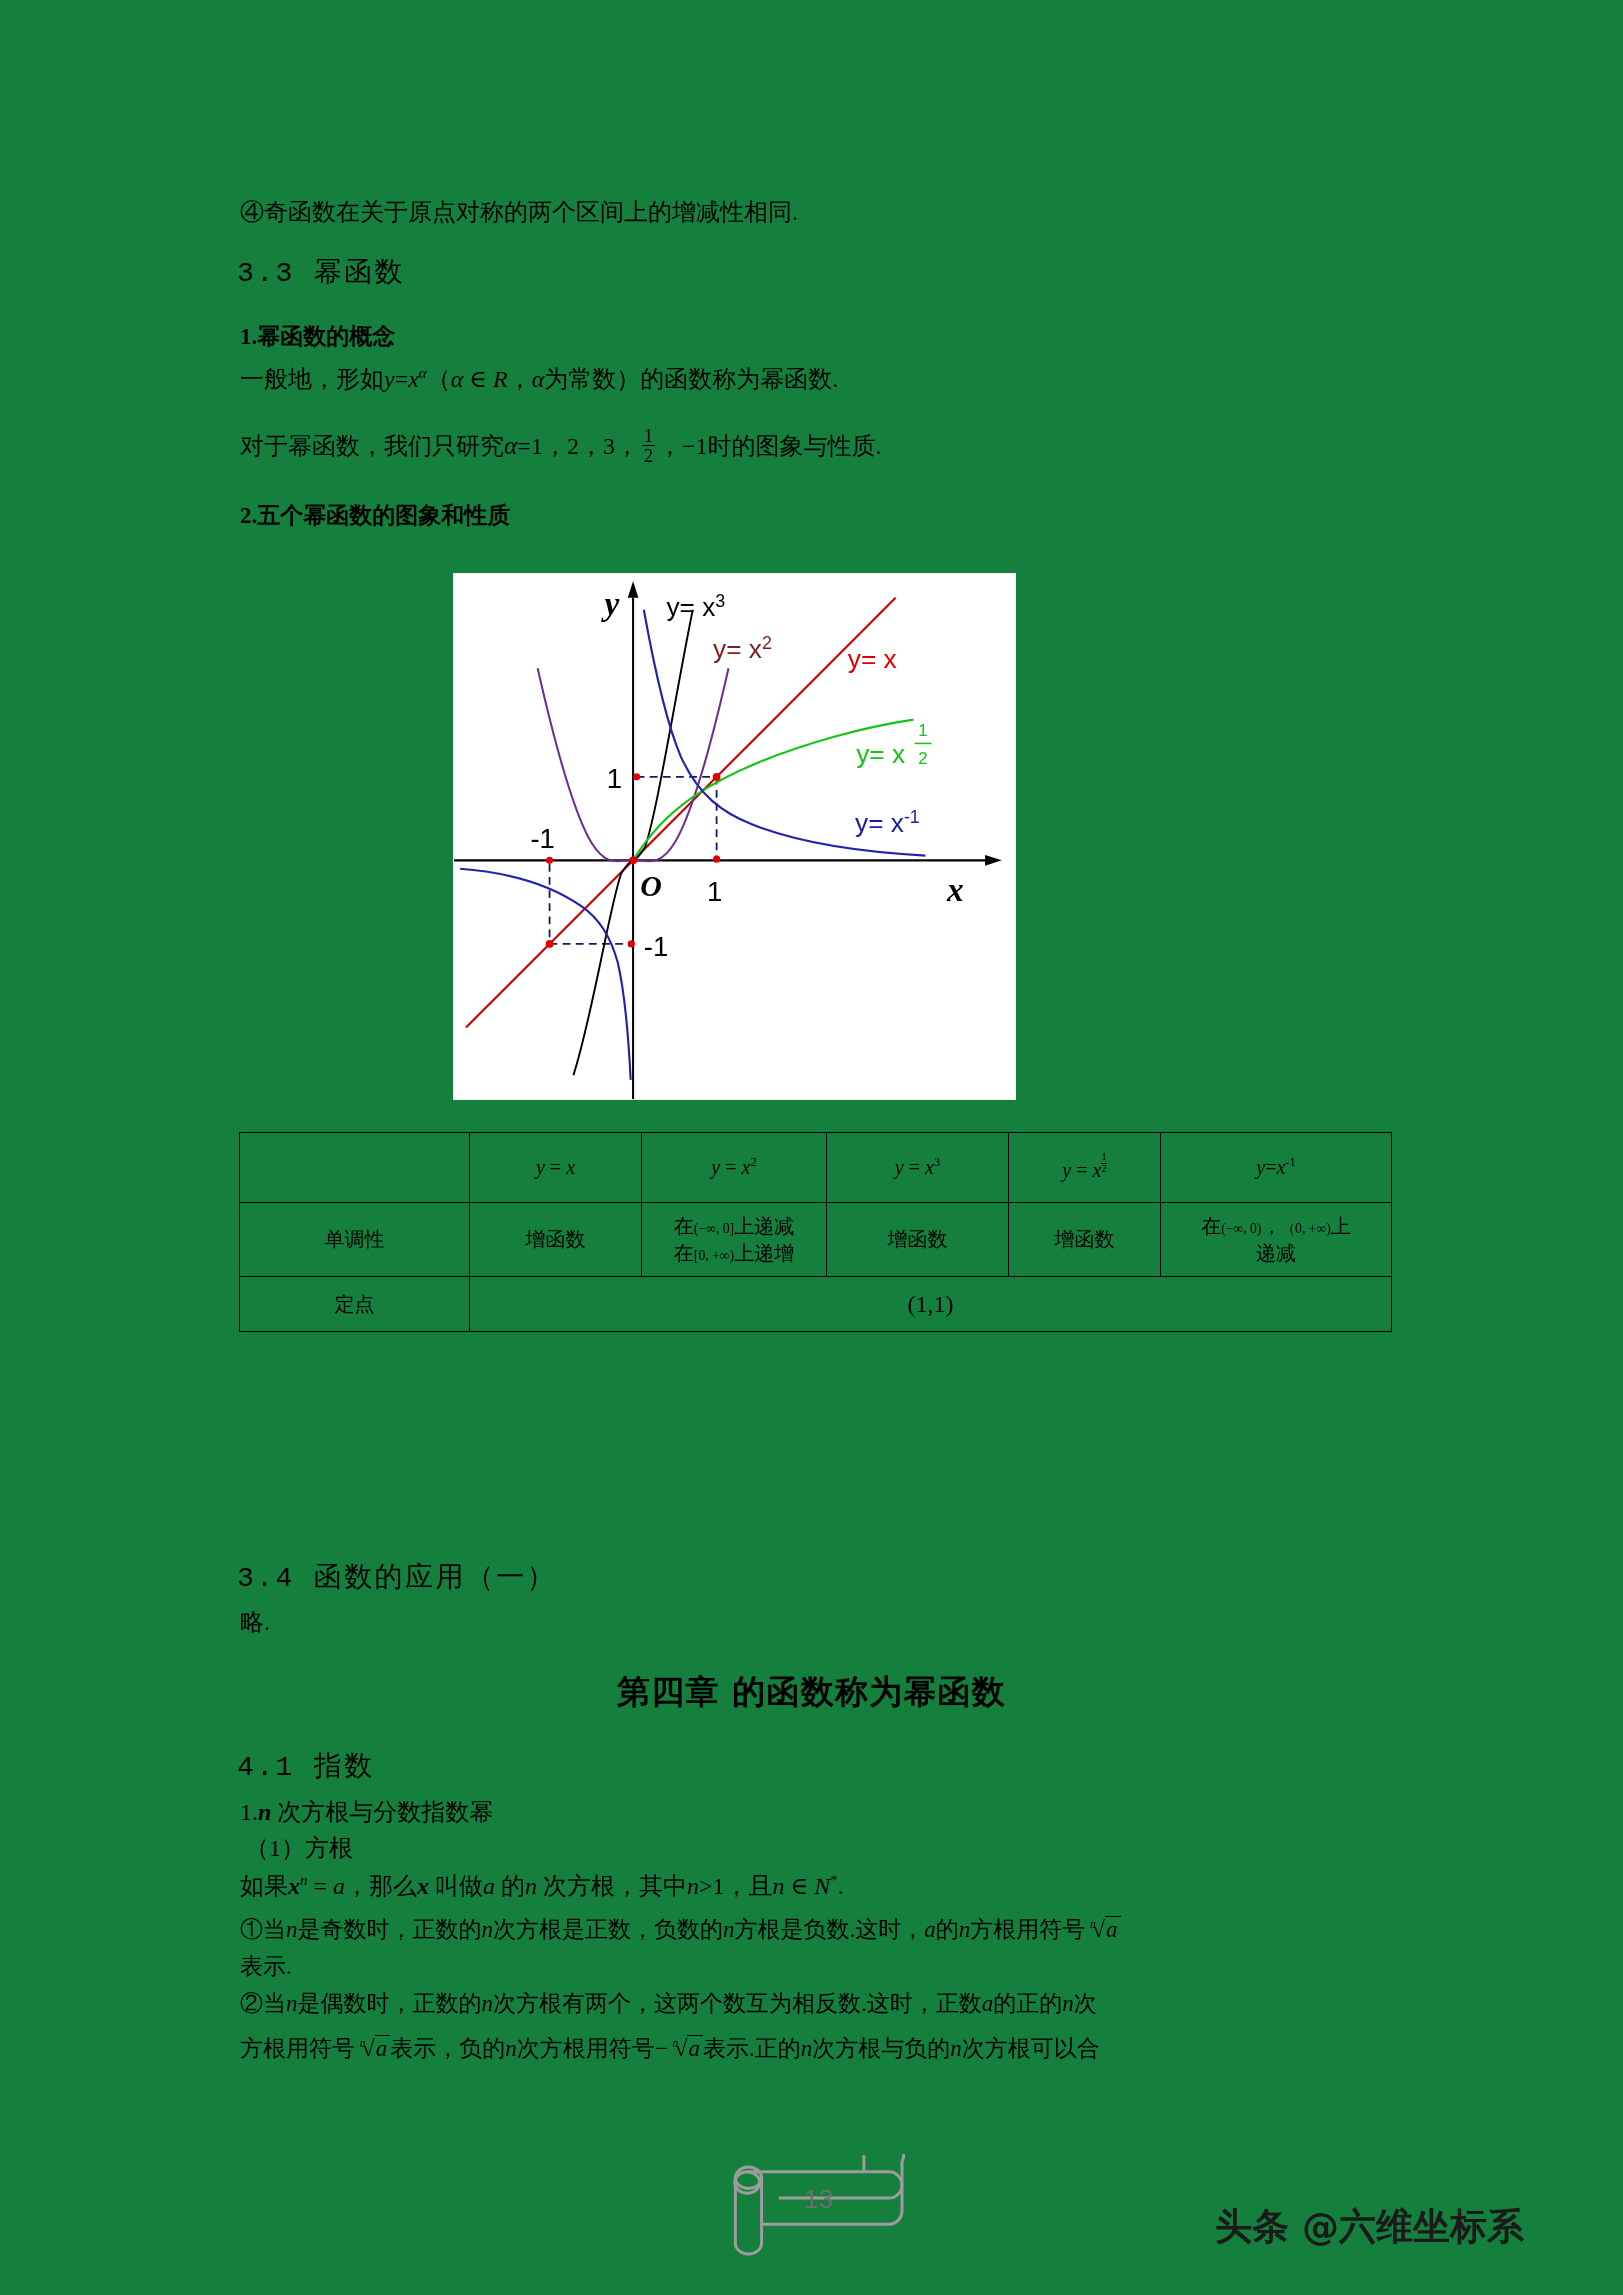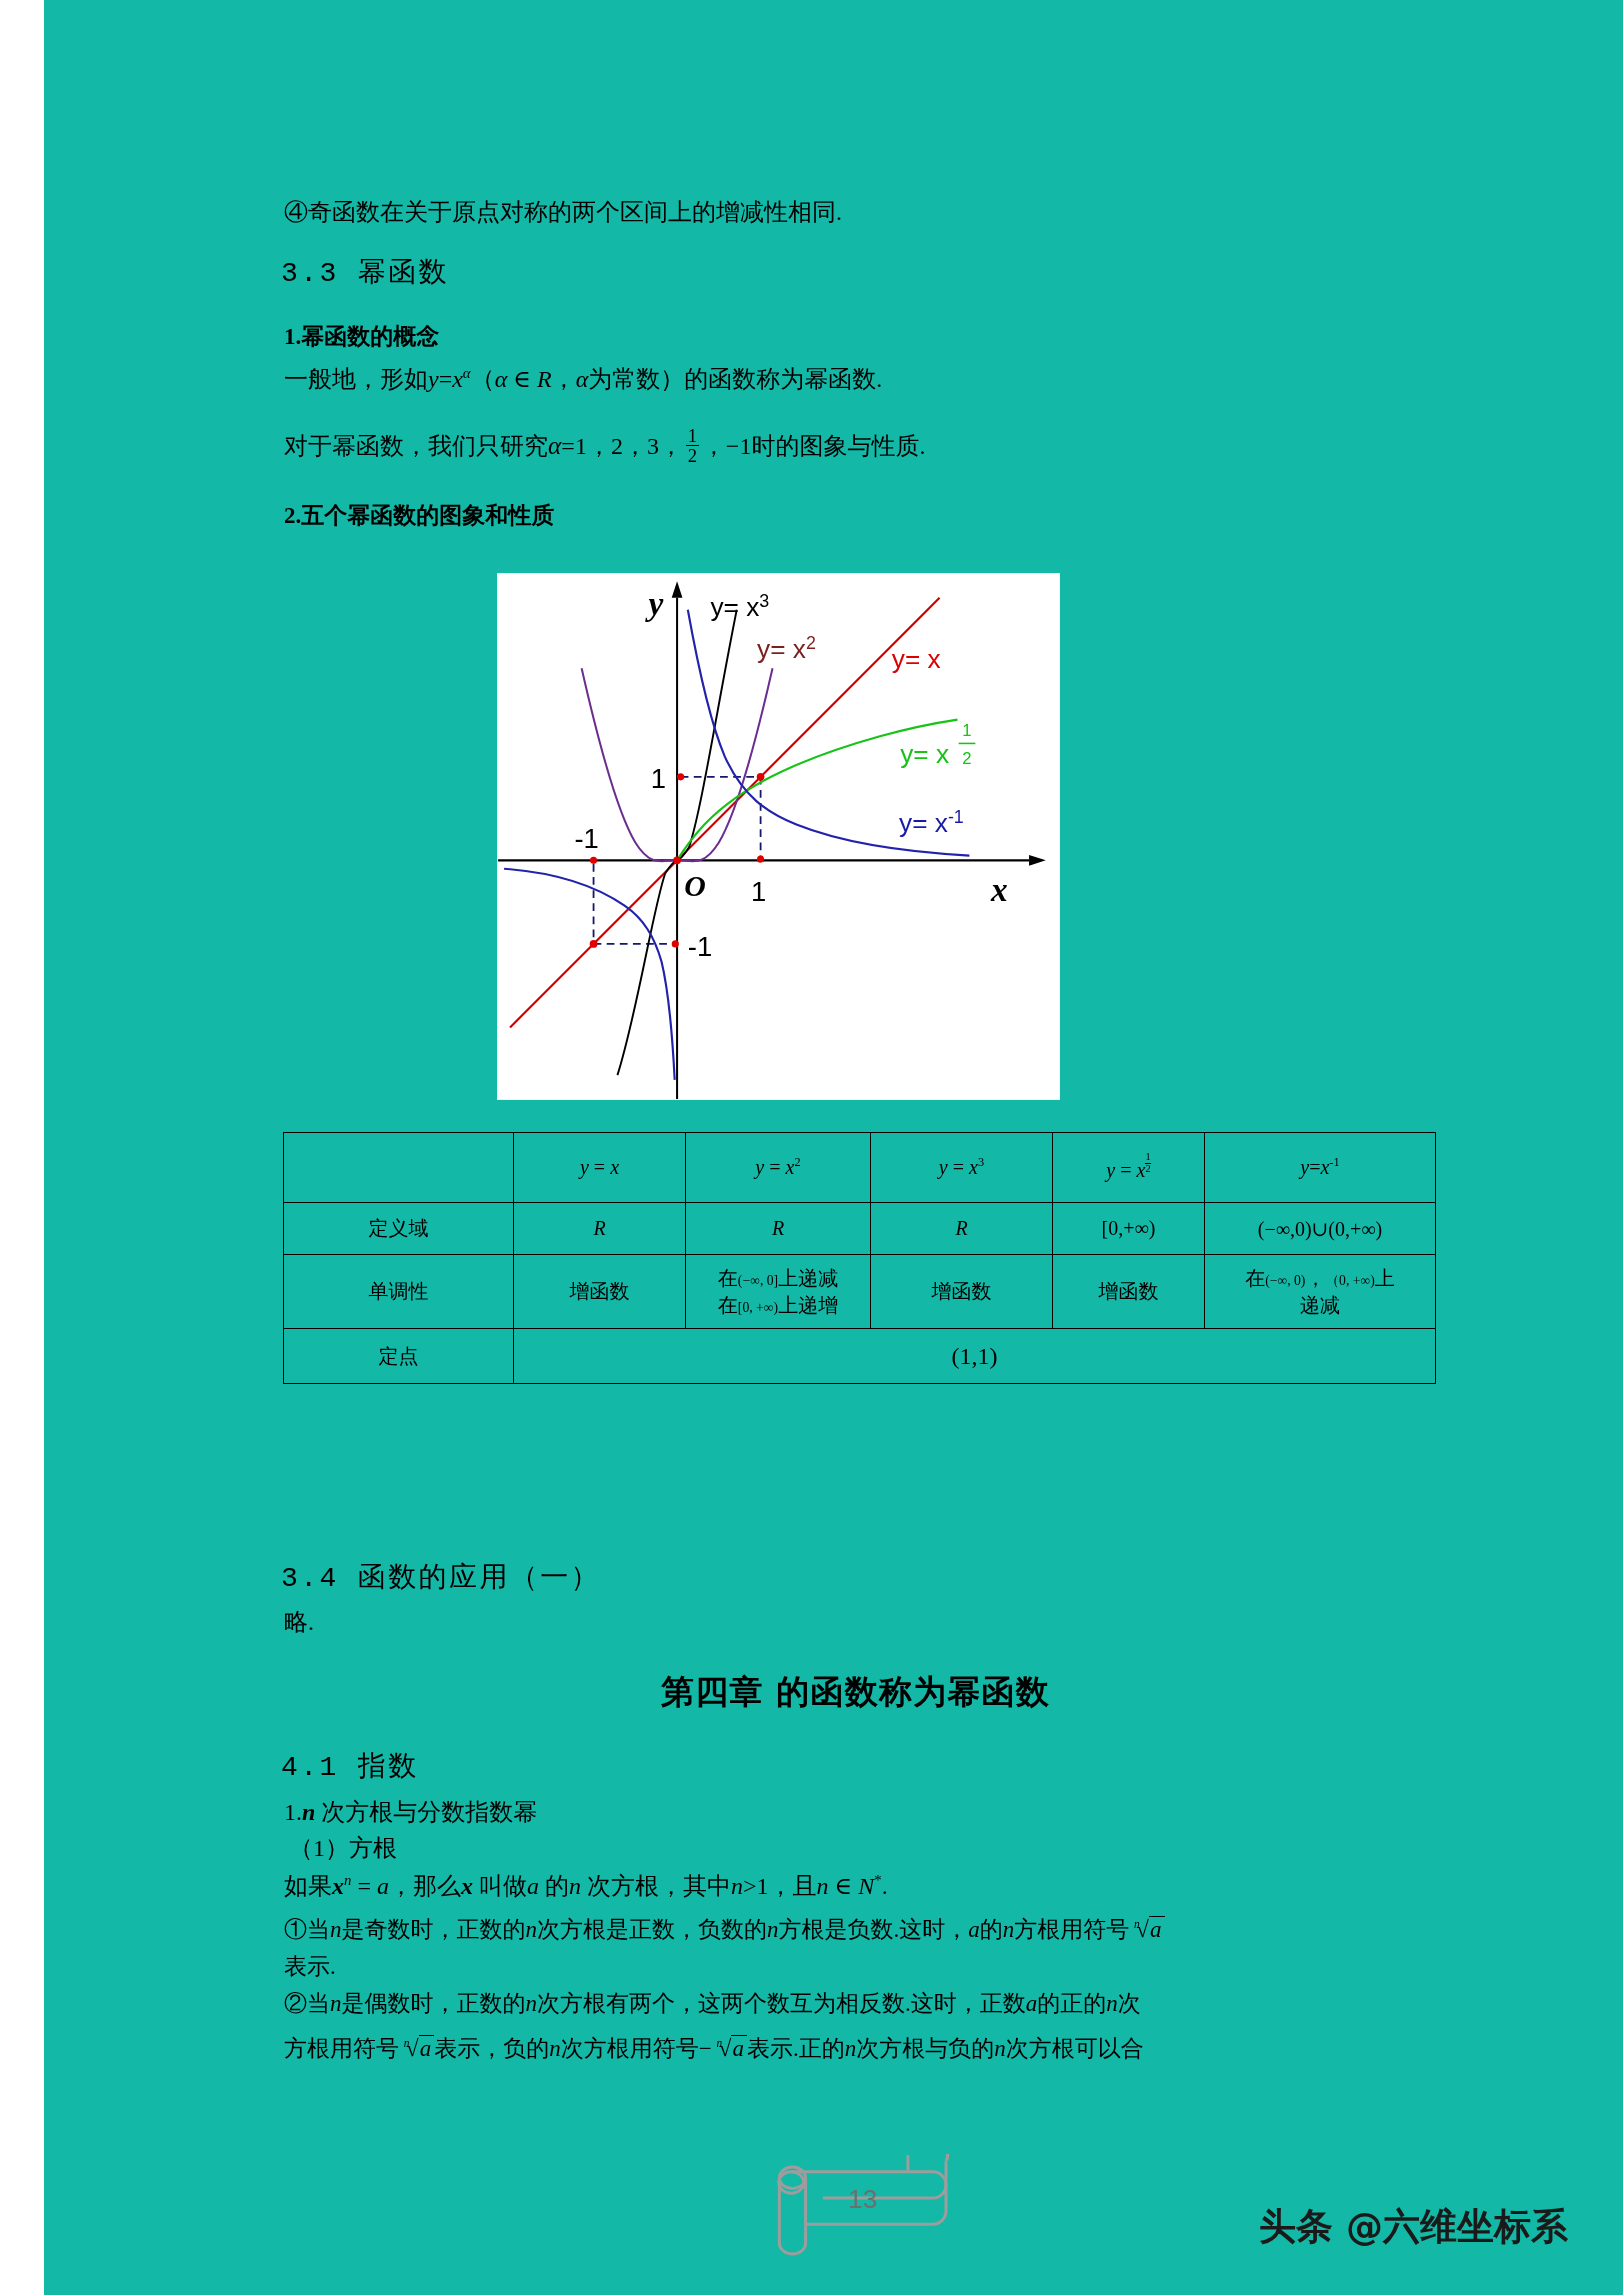--- a/index.html
+++ b/index.html
@@ -1,21 +1,21 @@
 <!DOCTYPE html>
 <html style="font-size:9.5px"><head>
 <meta charset="utf-8">
 <style>
   html,body{margin:0;padding:0;background:#fff;}
   body{
     width:1623px;height:2295px;position:relative;
     font-family:"Liberation Serif","DejaVu Serif",serif;
     color:#000;overflow:hidden;
   }
-  .page{position:absolute;inset:0;background:#14b8a6;margin-left:44px;}
+  .page{position:absolute;inset:0;background:#15803d;}
 
   
   .body-line{
     position:absolute;
     font-family:"Liberation Serif","DejaVu Serif",serif;
     font-size:24px;line-height:1.0;white-space:nowrap;
   }
   .sec-head{
     position:absolute;
     font-family:Liberation Mono, monospace;
@@ -163,28 +163,20 @@
           <span class="mi">y</span> <span class="mn">=</span> <span class="mi">x</span><sup class="mn">3</sup>
         </td>
         <td class="hd">
           <span class="mi">y</span> <span class="mn">=</span> <span class="mi">x</span><span class="expfrac"><span class="num">1</span><span class="den">2</span></span>
         </td>
         <td class="hd">
           <span class="mi">y</span><span class="mn">=</span><span class="mi">x</span><sup class="mn">-1</sup>
         </td>
       </tr>
 
-      <tr style="height:52px;">
-        <td class="lbl">定义域</td>
-        <td><span class="mi">R</span></td>
-        <td><span class="mi">R</span></td>
-        <td><span class="mi">R</span></td>
-        <td><span class="mn">[0,+∞)</span></td>
-        <td><span class="mn">(−∞,0)∪(0,+∞)</span></td>
-      </tr>
 
 
 
       <tr style="height:74px;">
         <td class="lbl">单调性</td>
         <td>增函数</td>
         <td class="mono-cell">
           <div>
             <span>在</span><span class="tiny">(−∞, 0]</span><span>上递减</span>
           </div>

